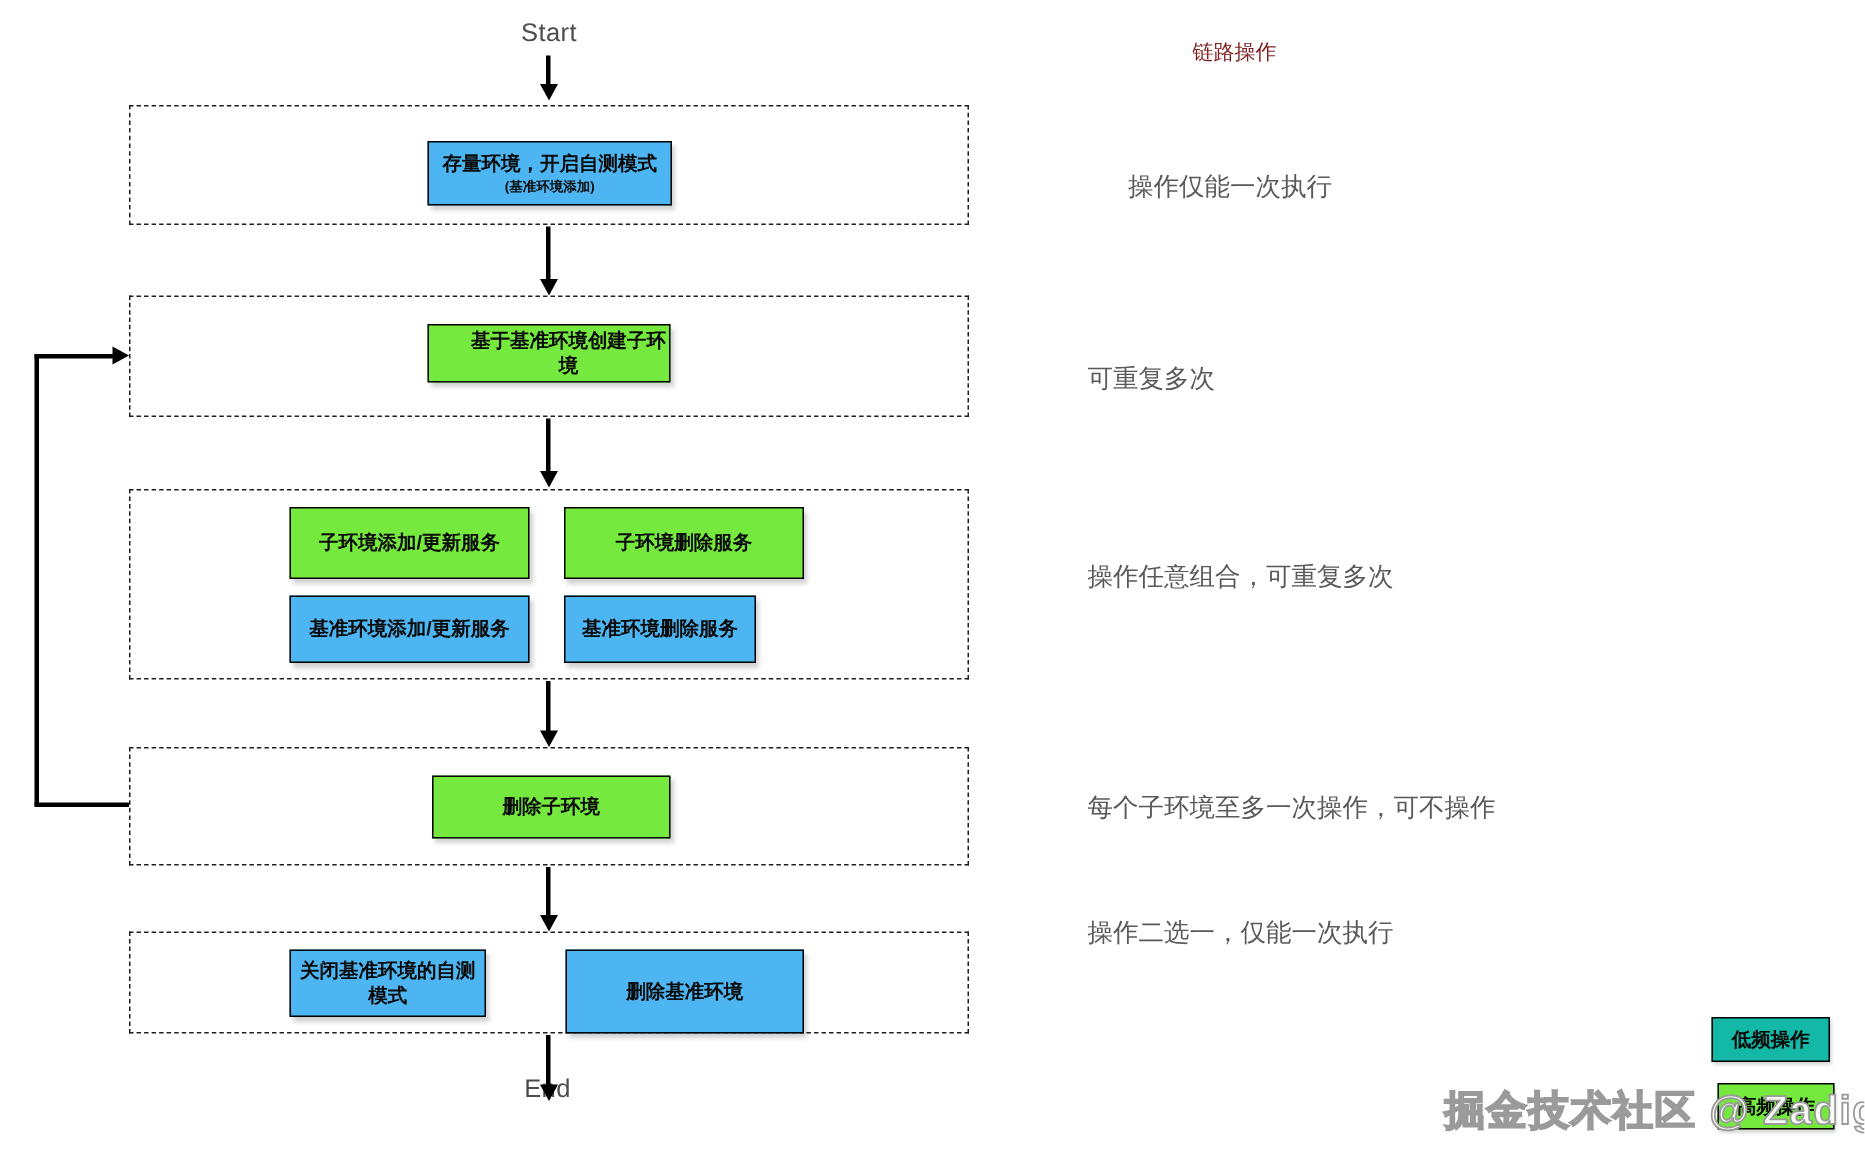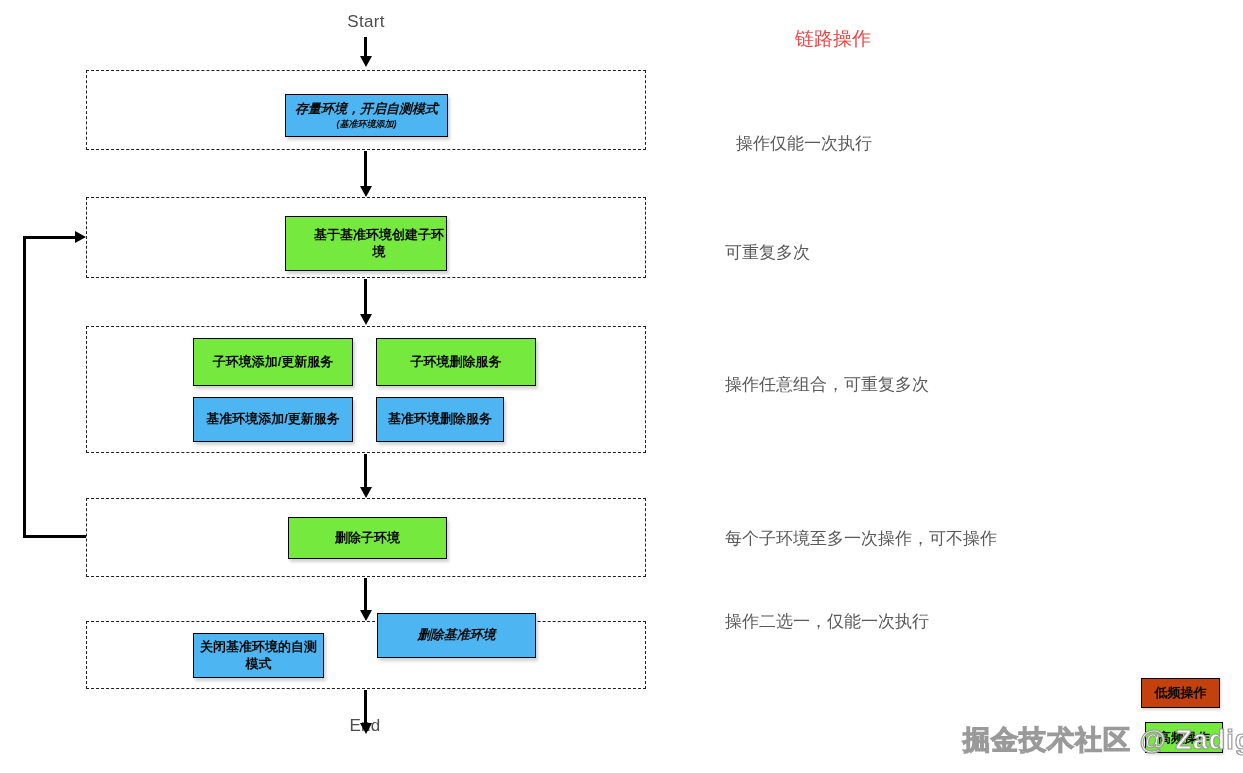--- a/index.html
+++ b/index.html
@@ -29,28 +29,28 @@
   .head-down {
     position:absolute; width:0; height:0;
     border-left:6px solid transparent; border-right:6px solid transparent;
     border-top:11px solid #000;
   }
   .head-right {
     position:absolute; width:0; height:0;
     border-top:6px solid transparent; border-bottom:6px solid transparent;
     border-left:11px solid #000;
   }
-  .panel-title { position:absolute; font-size:19px; color:#ef4444; }
+  .panel-title { position:absolute; font-size:14px; color:#7f1d1d; }
   .annotation { position:absolute; font-size:17px; color:#595959; white-space:nowrap; }
   .legend-box {
     position:absolute; display:flex; align-items:center; justify-content:center;
     border:1.6px solid #000; font-size:13px; font-weight:bold; color:#0a0a0a;
     box-shadow:1px 2px 2px rgba(0,0,0,0.15);
   }
-  .legend-box.blue { background:#c2410c; }
+  .legend-box.blue { background:#14b8a6; }
   .legend-box.green { background:#75e93e; }
   .watermark {
     position:absolute; font-size:27px; font-weight:bold; color:rgba(255,255,255,0.95);
     -webkit-text-stroke:1.2px #9a9a9a; white-space:nowrap; z-index:5;
     letter-spacing:1px;
   }
 </style>
 </head>
 <body>
 
@@ -76,27 +76,27 @@
 
   <div class="vline" style="left:364px; top:690px; height:34px;"></div>
   <div class="head-down" style="left:359.5px; top:723px;"></div>
 
   <div class="hline" style="left:23px; top:535px; width:63px;"></div>
   <div class="vline" style="left:23px; top:236px; height:301px;"></div>
   <div class="hline" style="left:23px; top:236px; width:53px;"></div>
   <div class="head-right" style="left:75px; top:231px;"></div>
 
   <div class="stage" style="left:86px; top:70px; width:560px; height:80px;"></div>
-  <div class="node blue" style="left:285px; top:94px; width:163px; height:43px;font-style:italic;">
+  <div class="node blue" style="left:285px; top:94px; width:163px; height:43px;">
     <div>存量环境，开启自测模式</div>
     <div class="sub">(基准环境添加)</div>
   </div>
 
   <div class="stage" style="left:86px; top:197px; width:560px; height:81px;"></div>
-  <div class="node green" style="left:285px; top:216px; width:162px; height:55px;padding-left:26px;">
+  <div class="node green" style="left:285px; top:216px; width:162px; height:39px;padding-left:26px;">
     <div>基于基准环境创建子环境</div>
   </div>
 
   <div class="stage" style="left:86px; top:326px; width:560px; height:127px;"></div>
   <div class="node green" style="left:193px; top:338px; width:160px; height:48px;">
     <div>子环境添加/更新服务</div>
   </div>
   <div class="node green" style="left:376px; top:338px; width:160px; height:48px;">
     <div>子环境删除服务</div>
   </div>
@@ -109,26 +109,26 @@
 
   <div class="stage" style="left:86px; top:498px; width:560px; height:79px;"></div>
   <div class="node green" style="left:288px; top:517px; width:159px; height:42px;">
     <div>删除子环境</div>
   </div>
 
   <div class="stage" style="left:86px; top:621px; width:560px; height:68px;"></div>
   <div class="node blue" style="left:193px; top:633px; width:131px; height:45px;">
     <div>关闭基准环境的自测模式</div>
   </div>
-  <div class="node blue" style="left:377px; top:613px; width:159px; height:45px;font-style:italic;">
+  <div class="node blue" style="left:377px; top:633px; width:159px; height:56px;">
     <div>删除基准环境</div>
   </div>
 
   <div class="panel-title" style="left:795px; top:26px;">链路操作</div>
-  <div class="annotation" style="left:736px; top:113px;margin-top:19px;">操作仅能一次执行</div>
+  <div class="annotation" style="left:752px; top:113px;">操作仅能一次执行</div>
   <div class="annotation" style="left:725px; top:241px;">可重复多次</div>
   <div class="annotation" style="left:725px; top:373px;">操作任意组合，可重复多次</div>
   <div class="annotation" style="left:725px; top:527px;">每个子环境至多一次操作，可不操作</div>
   <div class="annotation" style="left:725px; top:610px;">操作二选一，仅能一次执行</div>
 
   <div class="legend-box blue" style="left:1141px; top:678px; width:79px; height:30px;">
     <span>低频操作</span>
   </div>
   <div class="legend-box green" style="left:1145px; top:722px; width:78px; height:31px;">
     <span>高频操作</span>

